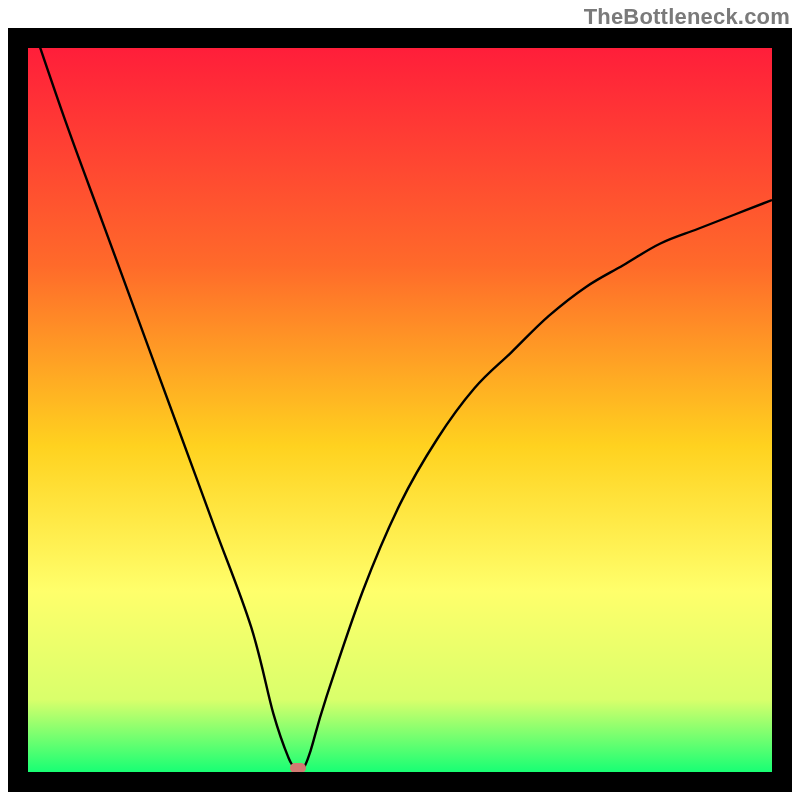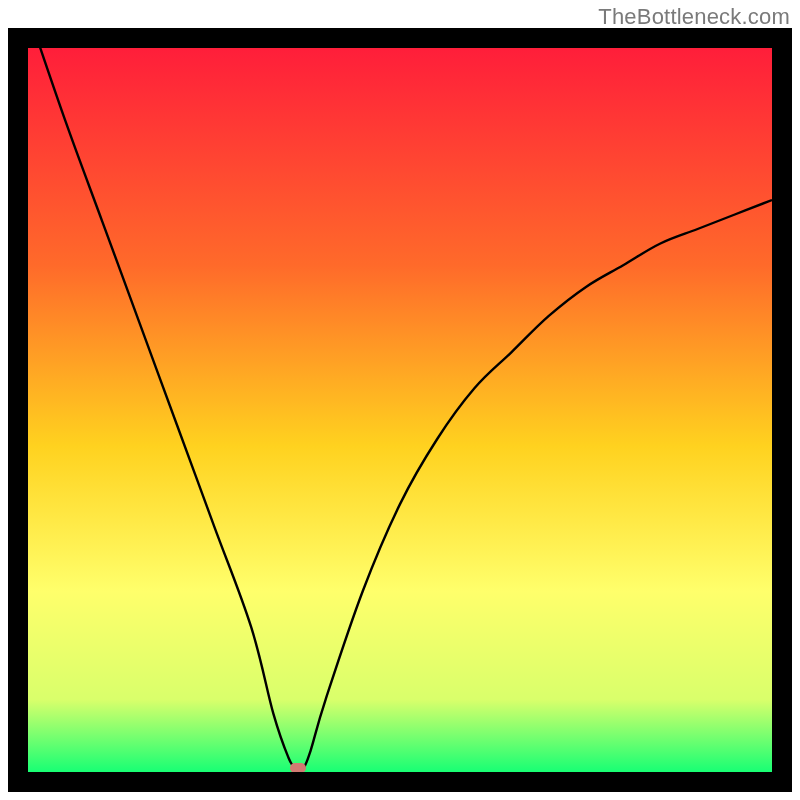--- a/index.html
+++ b/index.html
@@ -11,21 +11,21 @@
   .container {
     width: 800px;
     height: 800px;
     position: relative;
   }
   .watermark {
     position: absolute;
     top: 4px;
     right: 10px;
     font-size: 22px;
-    font-weight: 400;
+    font-weight: 700;
     color: #7a7a7a;
     letter-spacing: 0.2px;
     z-index: 10;
     text-align: right;
   }
   .frame {
     position: absolute;
     left: 8px;
     top: 28px;
     width: 784px;

